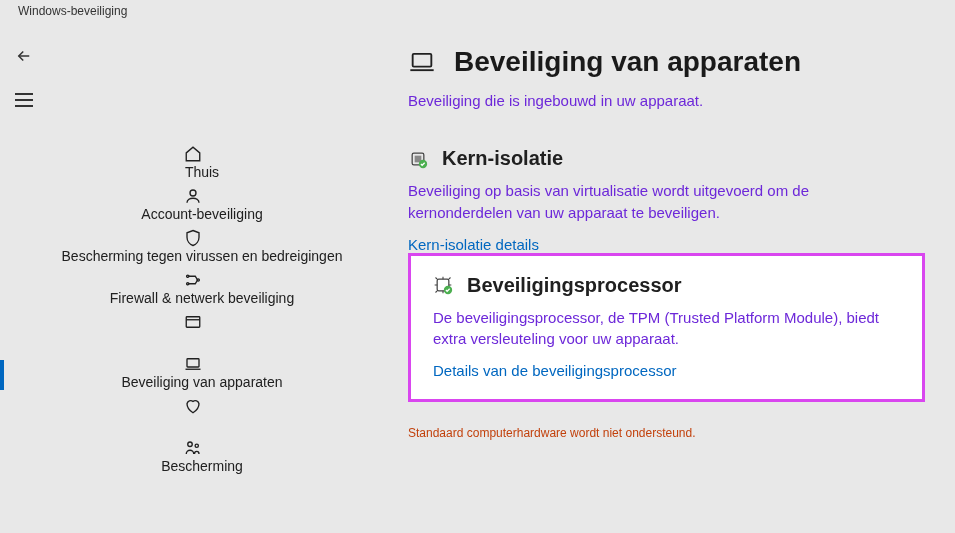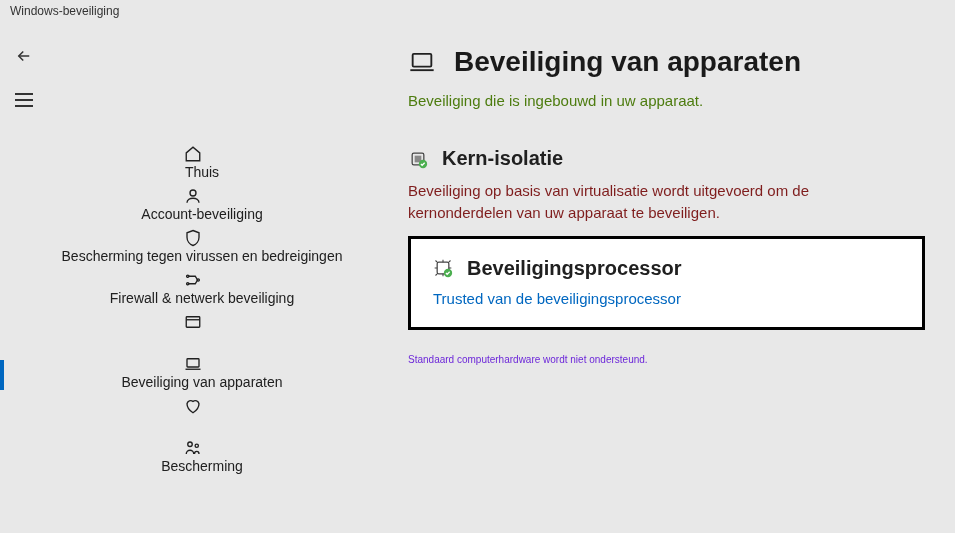--- a/index.html
+++ b/index.html
@@ -7,21 +7,21 @@
     font-family: "Segoe UI", Tahoma, sans-serif;
     background: #e8e8e8;
     width: 955px;
     height: 533px;
     overflow: hidden;
     color: #202020;
   }
   .window { width: 100%; height: 100%; display: flex; flex-direction: column; }
   .titlebar {
     height: 28px;
-    padding: 4px 10px;
+    padding: 4px 18px;
     font-size: 12px;
     color: #333;
   }
   .body { flex: 1; display: flex; }
   .sidebar {
     width: 390px;
     display: flex;
     flex-direction: column;
     padding-top: 10px;
   }
@@ -73,60 +73,60 @@
     margin-right: 18px;
     display: flex; align-items: center; justify-content: center;
   }
   .page-title {
     font-size: 28px;
     font-weight: 600;
     color: #1a1a1a;
   }
   .page-sub {
     font-size: 15px;
-    color: #4d7c0f;
+    color: #6d28d9;
     margin-bottom: 38px;
   }
   .section { }
   .section-header {
     display: flex;
     align-items: center;
     margin-bottom: 10px;
   }
   .section-header .section-icon {
     width: 20px; height: 20px;
     margin-right: 14px;
     display: flex; align-items: center; justify-content: center;
   }
   .section-title {
     font-size: 20px;
     font-weight: 600;
   }
   .section-desc {
     font-size: 15px;
     line-height: 1.45;
-    color: #7f1d1d;
+    color: #6d28d9;
     margin-bottom: 12px;
     max-width: 480px;
   }
   .link {
     color: #0067c0;
     font-size: 15px;
     cursor: pointer;
   }
   .highlight-box {
-    border: 3px solid #000000;
+    border: 3px solid #d946ef;
     background: #ffffff;
     padding: 18px 22px 20px 22px;
     margin-bottom: 24px;
     max-width: 520px;
   }
   .footer-line {
-    font-size: 10px;
-    color: #6d28d9;
+    font-size: 12px;
+    color: #c2410c;
   }
   svg { display: block; }
 </style>
 </head>
 <body>
 
 <div class="window">
   <div class="titlebar">Windows-beveiliging</div>
   <div class="body">
     <div class="sidebar">
@@ -243,33 +243,35 @@
             <svg width="20" height="20" viewBox="0 0 24 24">
                 <rect x="5" y="5" width="14" height="14" rx="2" fill="none" stroke="#444" stroke-width="1.5"></rect>
                 <rect x="8" y="8" width="8" height="8" fill="#888"></rect>
                 <circle cx="18" cy="18" r="5" fill="#4caf50"></circle>
                 <path d="M15.5 18l1.5 1.5 3-3" stroke="#fff" stroke-width="1.5" fill="none"></path>
               </svg>
           </span>
           <h2 class="section-title">Kern-isolatie</h2>
         </div>
         <div class="section-desc">Beveiliging op basis van virtualisatie wordt uitgevoerd om de kernonderdelen van uw apparaat te beveiligen.</div>
+        <div class="link">Kern-isolatie details</div>
       </div>
 
       <div class="highlight-box">
         <div class="section-header">
           <span class="section-icon">
             <svg width="20" height="20" viewBox="0 0 24 24">
                 <rect x="5" y="5" width="14" height="14" rx="2" fill="none" stroke="#444" stroke-width="1.5"></rect>
                 <path d="M12 2v3M12 19v3M2 12h3M19 12h3M5 5l-2-2M19 5l2-2M5 19l-2 2M19 19l2 2" stroke="#444" stroke-width="1.3"></path>
                 <circle cx="18" cy="18" r="5" fill="#4caf50"></circle>
                 <path d="M15.5 18l1.5 1.5 3-3" stroke="#fff" stroke-width="1.5" fill="none"></path>
               </svg>
           </span>
           <h2 class="section-title">Beveiligingsprocessor</h2>
         </div>
-        <div class="link">Trusted van de beveiligingsprocessor</div>
+        <div class="section-desc">De beveiligingsprocessor, de TPM (Trusted Platform Module), biedt extra versleuteling voor uw apparaat.</div>
+        <div class="link">Details van de beveiligingsprocessor</div>
       </div>
 
       <div class="footer-line">Standaard computerhardware wordt niet ondersteund.</div>
     </div>
   </div>
 </div>
 
 </body></html>

